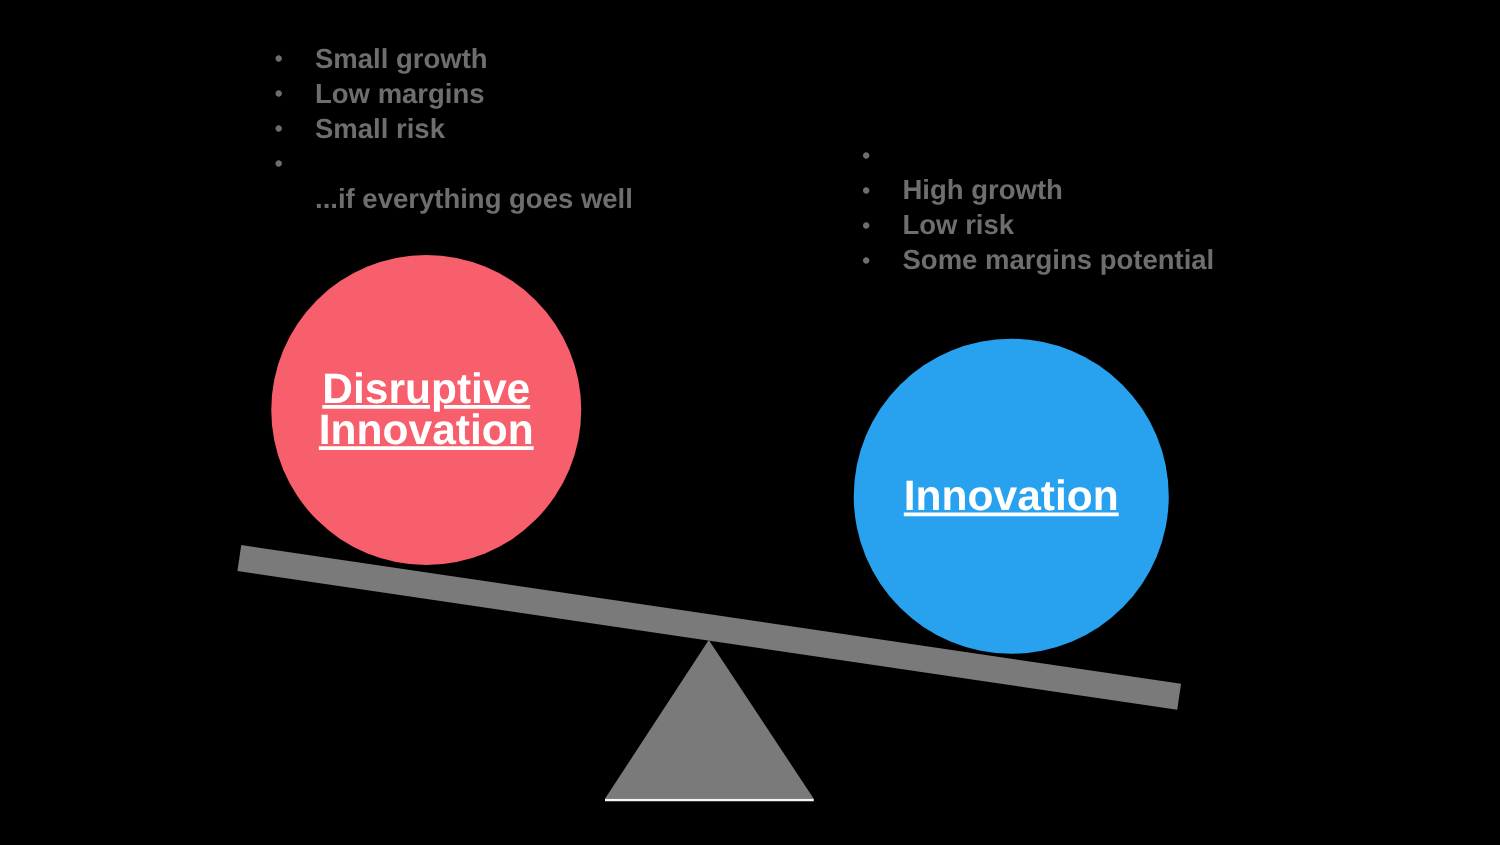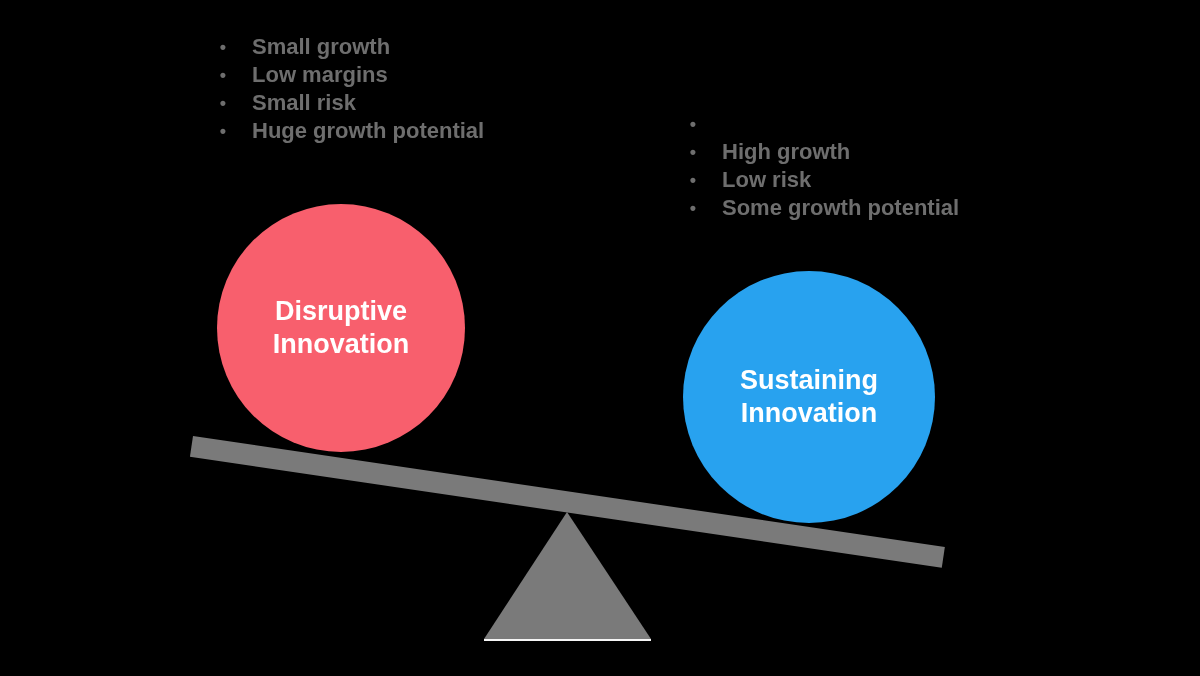--- a/index.html
+++ b/index.html
@@ -44,22 +44,23 @@
   .ball {
     position: absolute;
     border-radius: 50%;
     display: flex;
     flex-direction: column;
     align-items: center;
     justify-content: center;
     text-align: center;
     color: #FFFFFF;
     font-weight: bold;
-    font-size: 27px;
+    font-size: 34px;
     line-height: 33px;
+    text-decoration: underline;
   }
   #disruptive-circle {
     left: 217px;
     top: 204px;
     width: 248px;
     height: 248px;
     background: #F85F6D;
   }
   #sustaining-circle {
     left: 683px;
@@ -112,49 +113,51 @@
     <div class="row">
       <span class="bullet">•</span>
       <span class="txt">Low margins</span>
     </div>
     <div class="row">
       <span class="bullet">•</span>
       <span class="txt">Small risk</span>
     </div>
     <div class="row">
       <span class="bullet">•</span>
-      <span class="txt">Huge growth potential</span>
+    </div>
+    <div class="row">
+      <span class="bullet"></span>
+      <span class="txt">...if everything goes well</span>
     </div>
   </div>
 
   <div id="right-list" class="bullet-list">
     <div class="row">
       <span class="bullet">•</span>
     </div>
     <div class="row">
       <span class="bullet">•</span>
       <span class="txt">High growth</span>
     </div>
     <div class="row">
       <span class="bullet">•</span>
       <span class="txt">Low risk</span>
     </div>
     <div class="row">
       <span class="bullet">•</span>
-      <span class="txt">Some growth potential</span>
+      <span class="txt">Some margins potential</span>
     </div>
   </div>
 
   <div id="disruptive-circle" class="ball">
     <span>Disruptive</span>
     <span>Innovation</span>
   </div>
 
   <div id="sustaining-circle" class="ball">
-    <span>Sustaining</span>
     <span>Innovation</span>
   </div>
 
   <div id="seesaw-plank"></div>
   <div id="seesaw-fulcrum"></div>
   <div id="fulcrum-base-line"></div>
 
 </div>
 
 </body></html>

